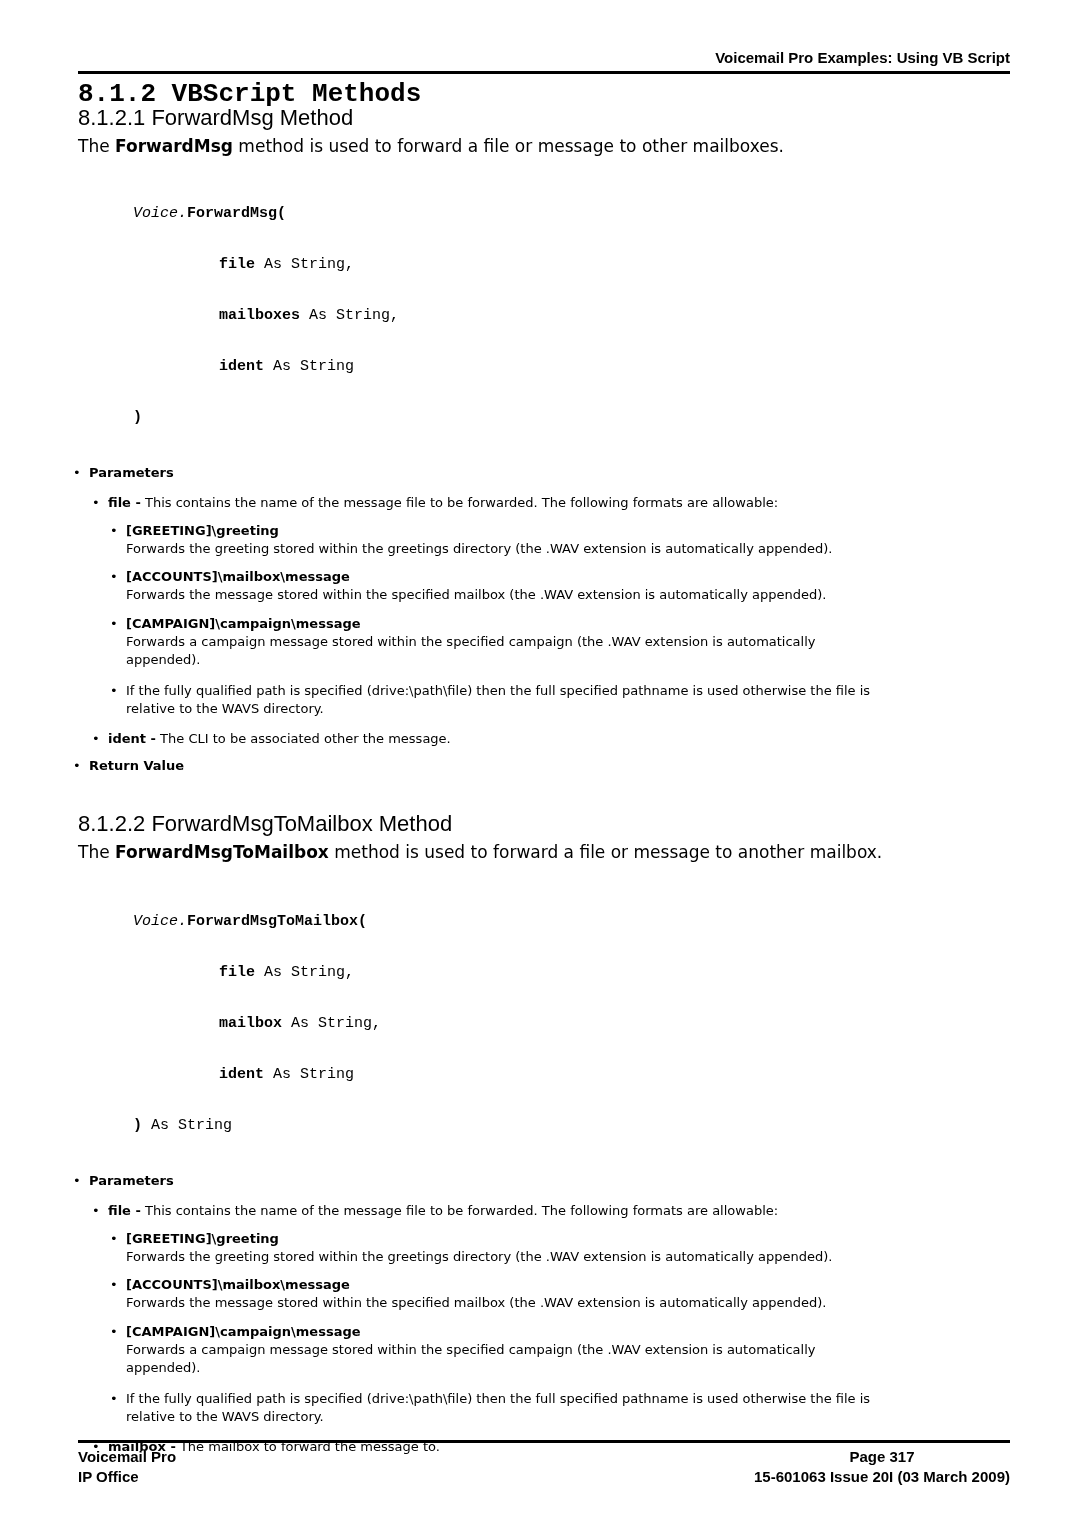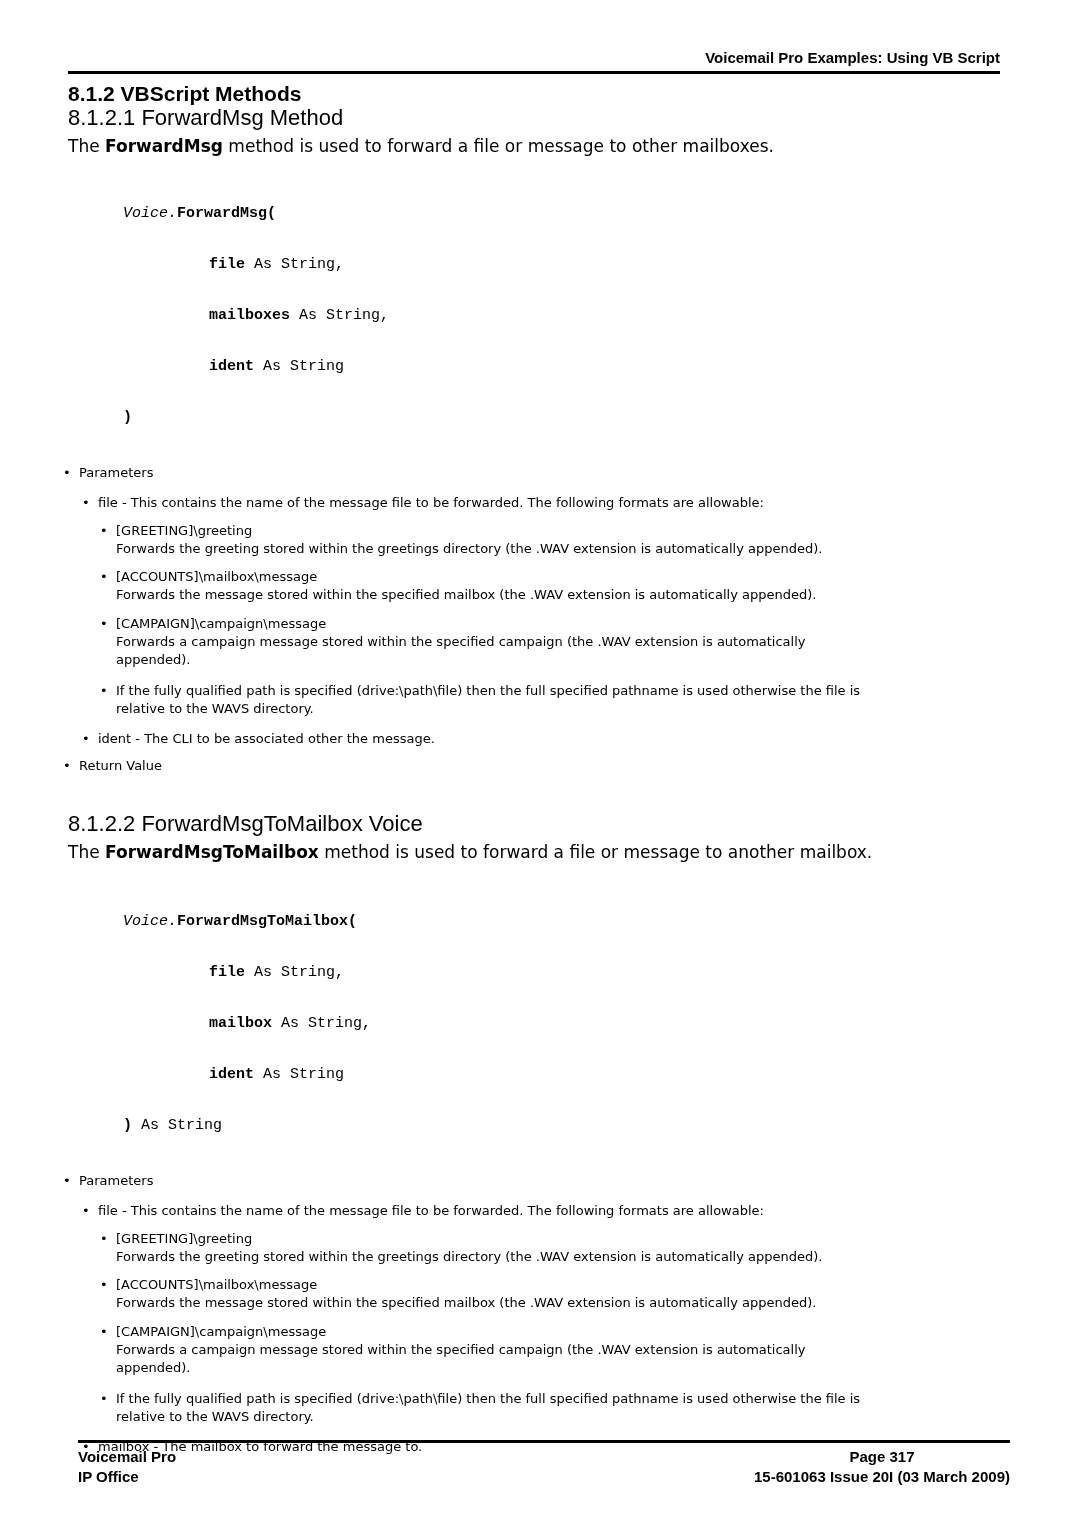--- a/index.html
+++ b/index.html
@@ -8,38 +8,38 @@
     position: relative;
     width: 1080px;
     height: 1528px;
     background: #ffffff;
     color: #000000;
     font-family: "DejaVu Sans", sans-serif;
     overflow: hidden;
   }
   .content {
     position: absolute;
-    left: 68px;
+    left: 78px;
     top: 0;
     width: 932px;
   }
   .header {
     margin-top: 50px;
     text-align: right;
     font-family: "Liberation Sans", sans-serif;
     font-weight: bold;
     font-size: 15px;
     line-height: 16px;
     padding-bottom: 5px;
     border-bottom: 3px solid #000000;
   }
   h1.sec-heading {
-    font-family: Liberation Sans, sans-serif;
+    font-family: Liberation Mono, monospace;
     font-weight: bold;
-    font-size: 21px;
+    font-size: 26px;
     line-height: 24px;
     margin-top: 8px;
   }
   h2.sub-heading {
     font-family: "Liberation Sans", sans-serif;
     font-weight: normal;
     font-size: 22px;
     line-height: 20px;
     margin-top: 2px;
   }
@@ -81,21 +81,21 @@
   }
   .lv1 { margin-left: -6px; }
   .lv2 { margin-left: 13px; }
   .lv3 { margin-left: 31px; }
   .mt4  { margin-top: 4px; }
   .mt9  { margin-top: 9px; }
   .mt10 { margin-top: 10px; }
   .mt11 { margin-top: 11px; }
   .mt13 { margin-top: 13px; }
   .mt14 { margin-top: 14px; }
-  .bullet b { font-weight: normal; }
+  .bullet b { font-weight: bold; }
   .footer {
     position: absolute;
     left: 78px;
     top: 1440px;
     width: 932px;
     border-top: 3px solid #000000;
     padding-top: 4px;
     display: flex;
     justify-content: space-between;
     font-family: "Liberation Sans", sans-serif;
@@ -155,21 +155,21 @@
       </div>
 
 
       <div class="bullet lv2"><b>ident -</b><span> The CLI to be associated other the message.</span></div>
 
       <div class="bullet lv1 mt9"><b>Return Value</b></div>
 
     </section>
 
     <section>
-      <h2 class="sub-heading sec2-gap">8.1.2.2 ForwardMsgToMailbox Voice</h2>
+      <h2 class="sub-heading sec2-gap">8.1.2.2 ForwardMsgToMailbox Method</h2>
 
       <p class="body-text"><span>The </span><b>ForwardMsgToMailbox</b><span> method is used to forward a file or message to another mailbox.</span></p>
 
       <div class="code code2">
         <div class="code-line"><i>Voice.</i><b>ForwardMsgToMailbox(</b></div>
         <div class="code-line ind"><b>file</b><span> As String,</span></div>
         <div class="code-line ind"><b>mailbox</b><span> As String,</span></div>
         <div class="code-line ind"><b>ident</b><span> As String</span></div>
         <div class="code-line"><b>)</b><span> As String</span></div>
       </div>

